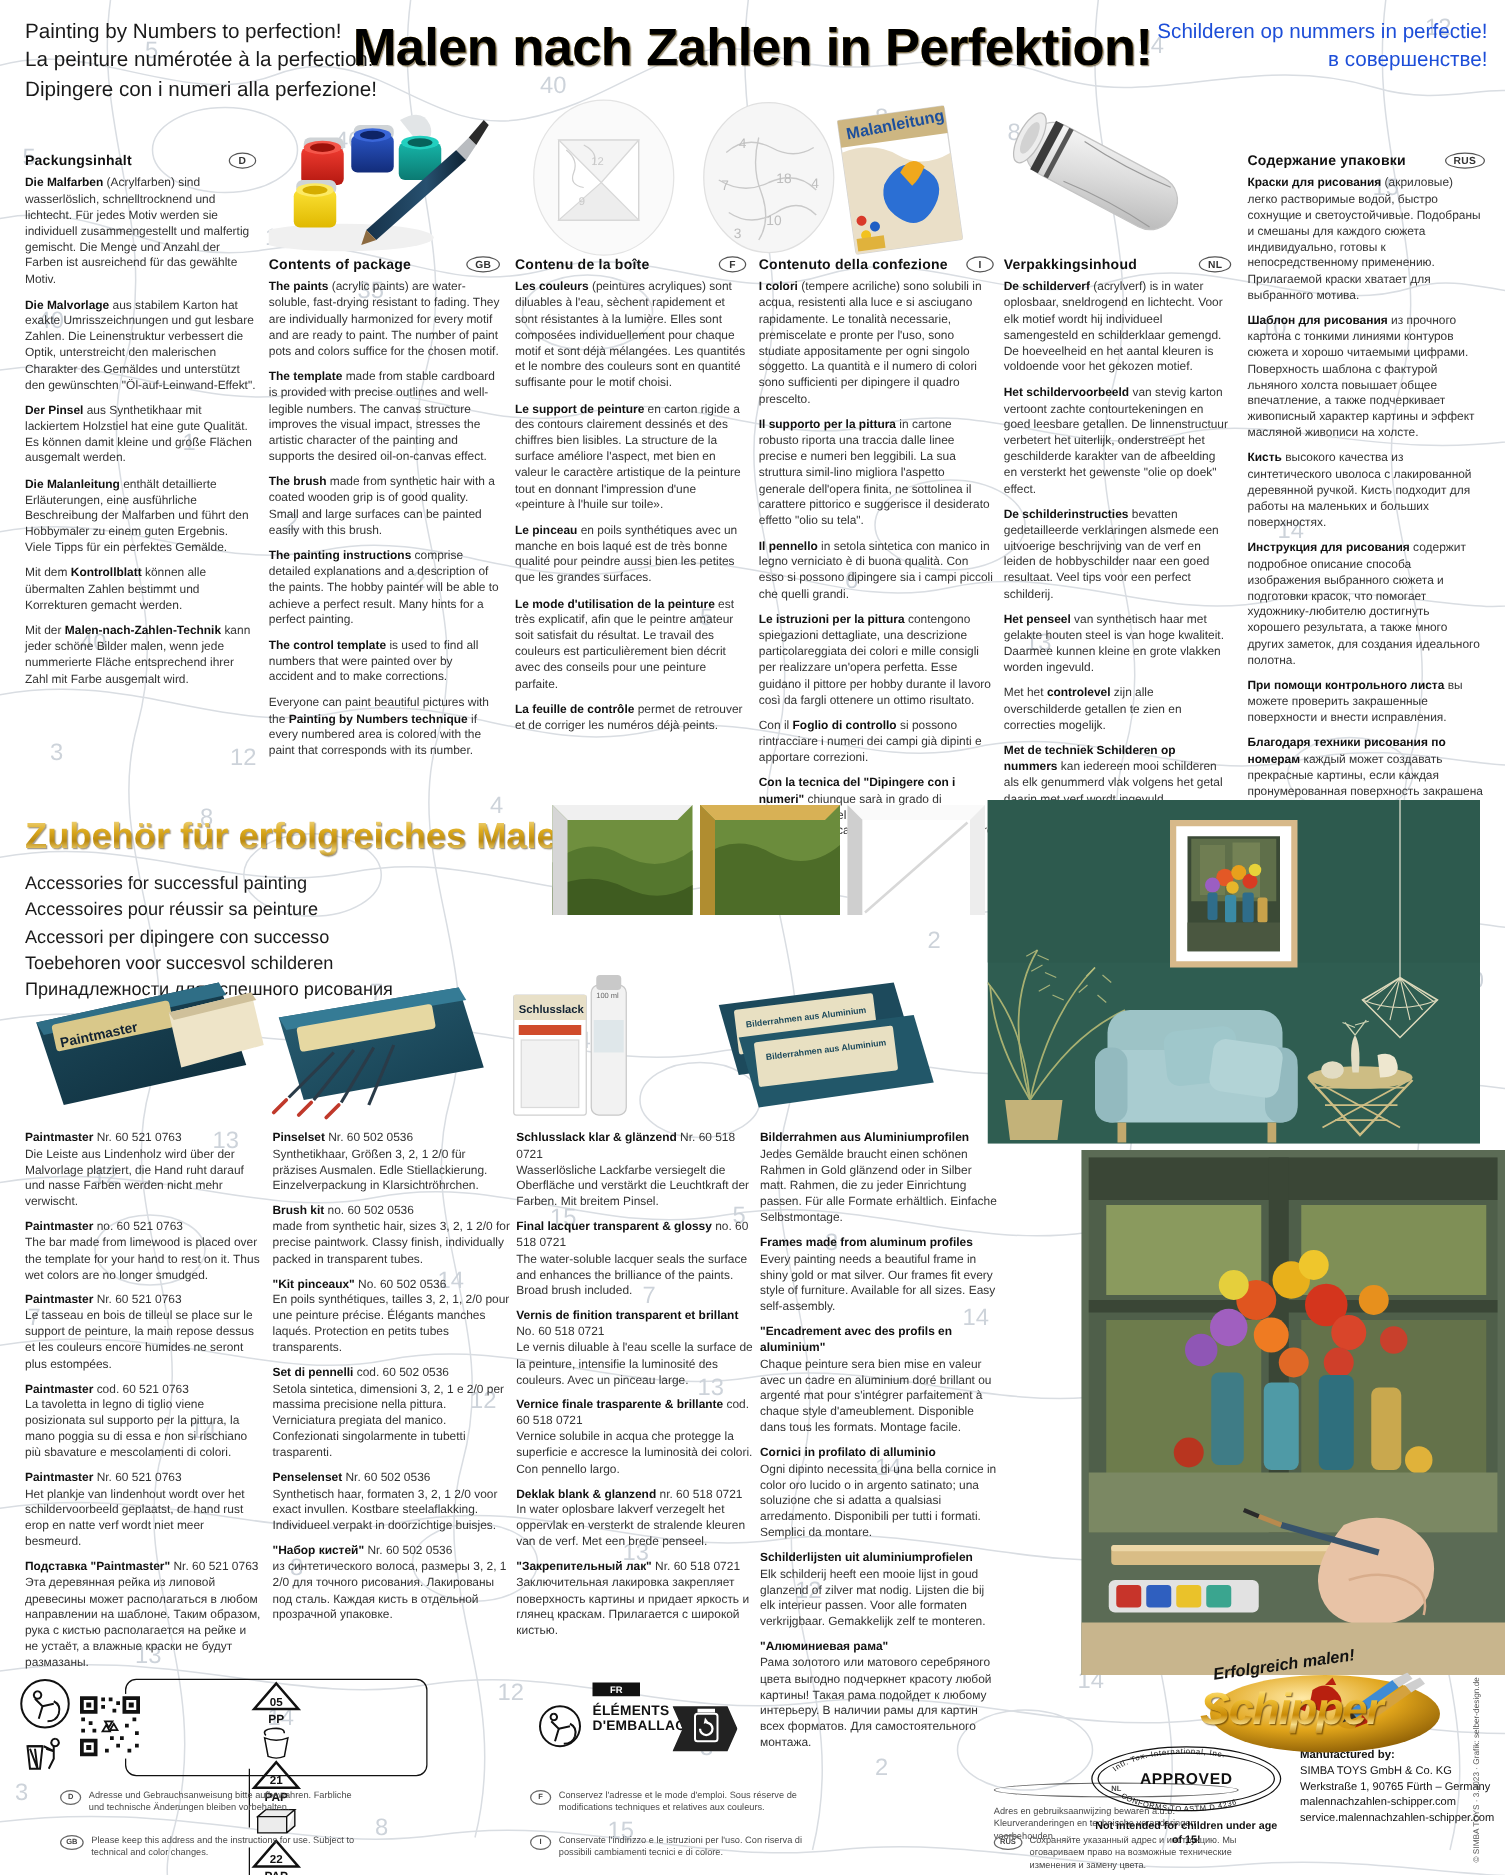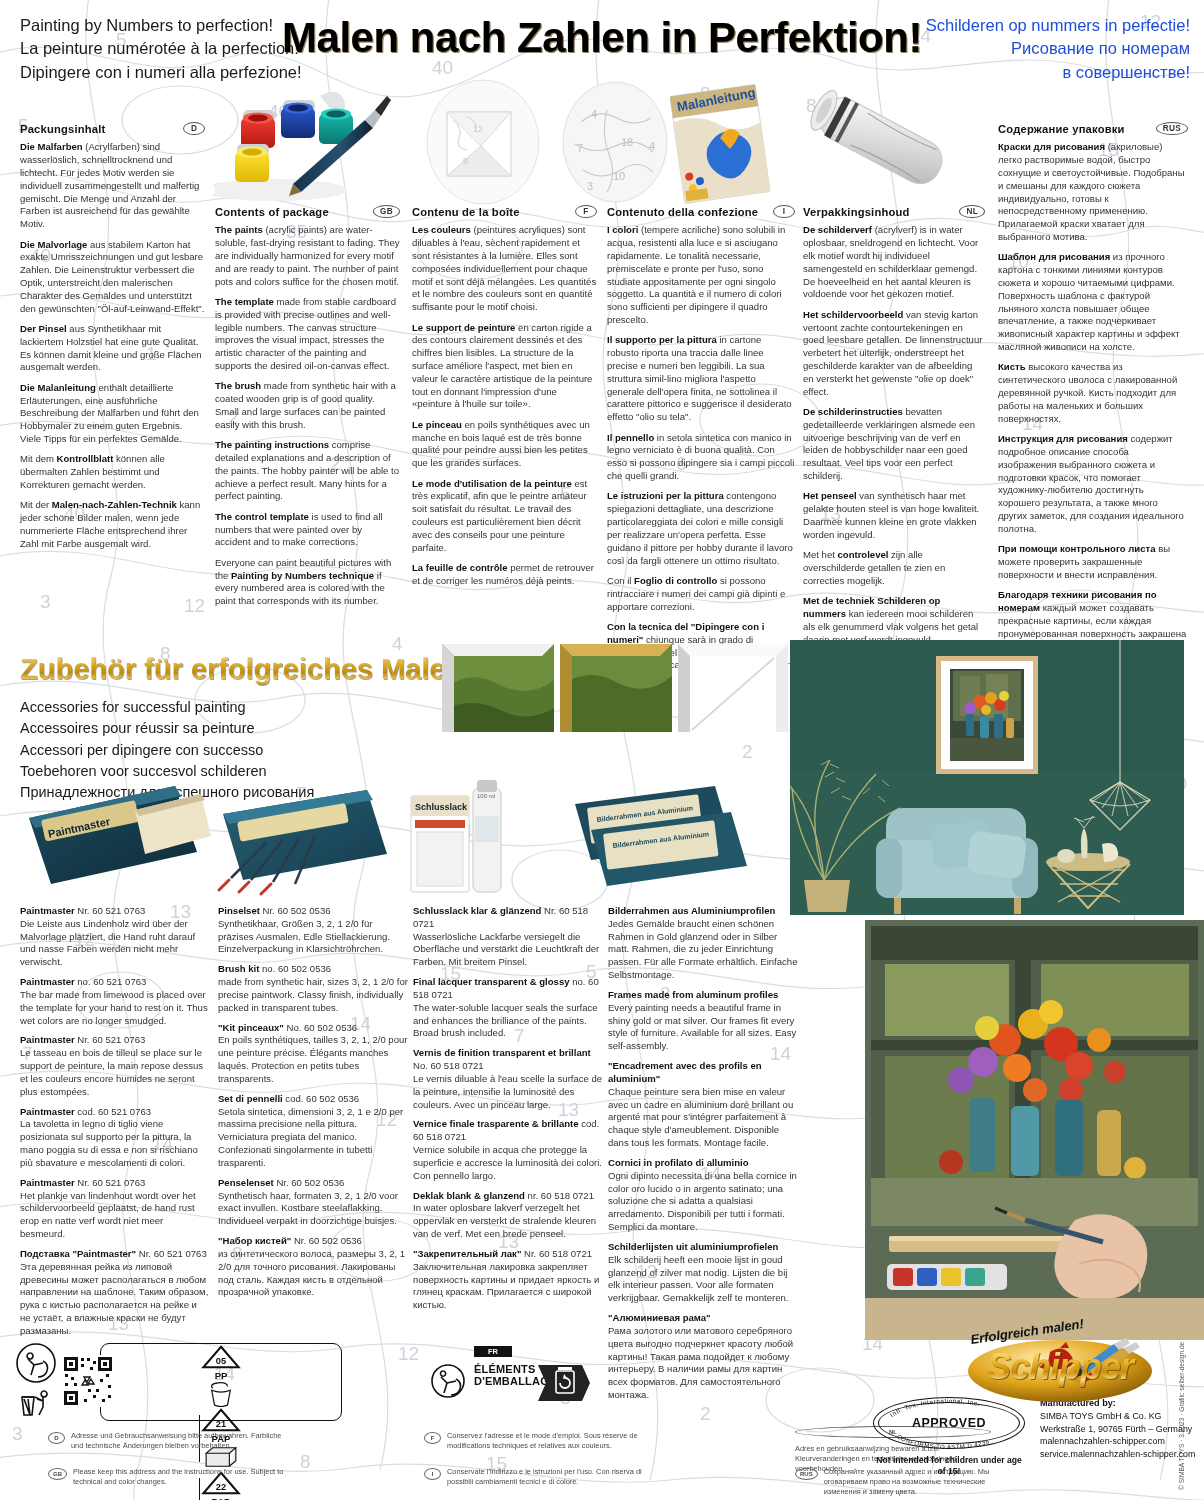--- a/index.html
+++ b/index.html
@@ -123,21 +123,21 @@
   .copy-vert {
     position: absolute; left: 1178px; top: 1340px; z-index: 5;
     font-size: 6.6px; color: #555;
     transform-origin: left top; transform: rotate(-90deg) translate(-150px, 0);
     white-space: nowrap;
   }
 
   
   #schipper { position: absolute; left: 952px; top: 1320px; width: 215px; height: 85px; z-index: 5; }
   .schipper-word {
-    position: absolute; left: 8px; top: 26px; width: 200px; text-align: center;
+    position: absolute; left: 8px; top: 26px; width: 200px; text-align: left;
     font-size: 36px; font-weight: bold; font-style: italic;
     background: linear-gradient(180deg,#fff3c4 0%,#f2c438 30%,#c98a07 62%,#f6dd8a 80%,#b77c05 100%);
     -webkit-background-clip: text; background-clip: text; color: transparent; -webkit-text-fill-color: transparent;
     filter: drop-shadow(1.5px 1.5px 0.5px rgba(80,50,0,.6));
     letter-spacing: -1px;
   }
   .erfolg {
     position: absolute; left: 18px; top: 4px;
     font-size: 13px; font-weight: bold; font-style: italic; color: #111;
     transform: rotate(-8deg);
@@ -261,21 +261,20 @@
 
   <div id="header">
     <div class="hdr-left">
       <div>Painting by Numbers to perfection!</div>
       <div>La peinture numérotée à la perfection!</div>
       <div>Dipingere con i numeri alla perfezione!</div>
     </div>
     <div class="maintitle">Malen nach Zahlen in Perfektion!</div>
     <div class="hdr-right">
       <div>Schilderen op nummers in perfectie!</div>
-      <div>Рисование по номерам</div>
       <div>в совершенстве!</div>
     </div>
   </div>
 
   <svg id="prodstrip" viewBox="0 0 760 140">
     <defs>
       <linearGradient id="gRed" x1="0" y1="0" x2="0" y2="1">
           <stop offset="0" stop-color="#ef3b30"></stop>
           <stop offset="1" stop-color="#b41810"></stop>
         </linearGradient>

